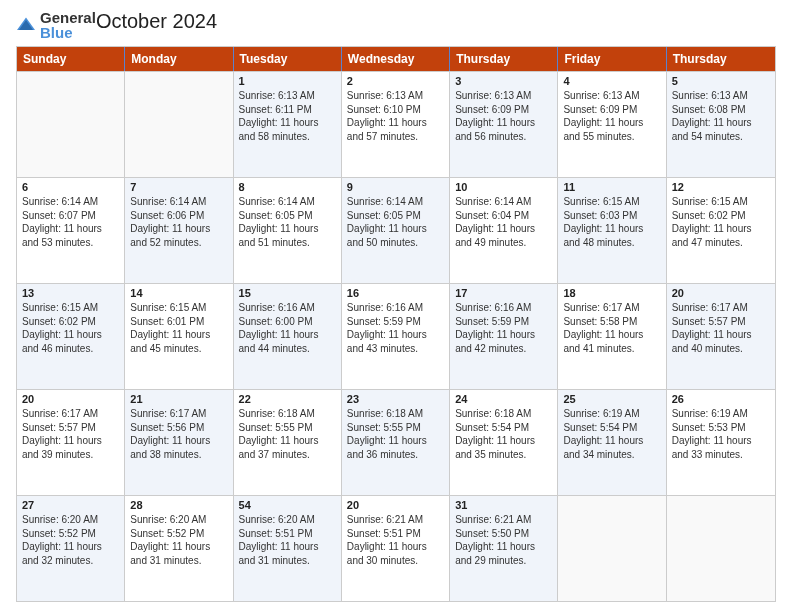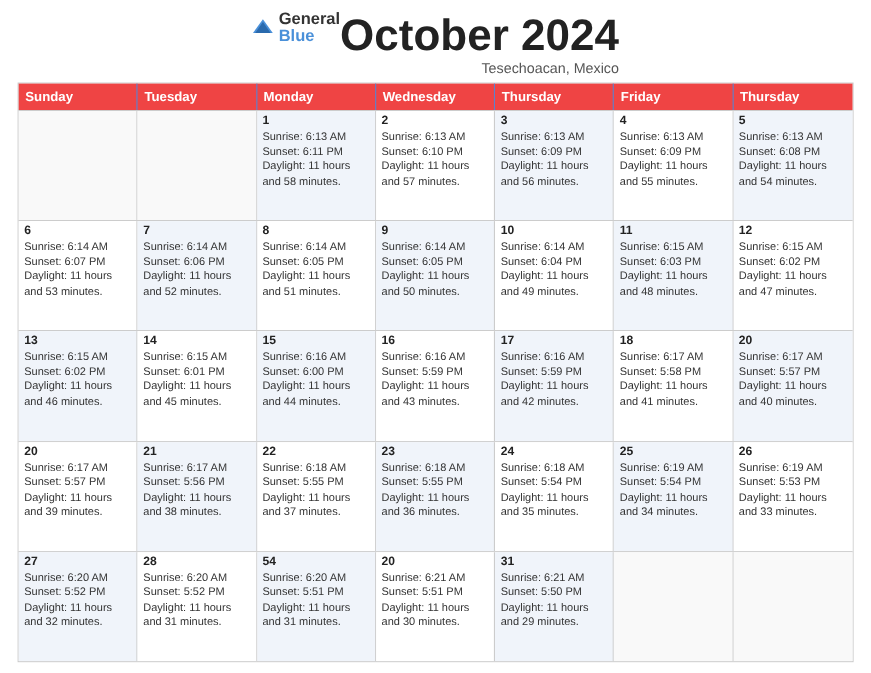--- a/index.html
+++ b/index.html
@@ -12,56 +12,56 @@
     }
     .page {
       width: 792px;
       height: 612px;
       padding: 10px 16px 10px 16px;
       display: flex;
       flex-direction: column;
     }
     .header {
       display: flex;
-      justify-content: center;
+      justify-content: flex-start;
       align-items: flex-start;
       margin-bottom: 6px;
     }
     .logo {
       display: flex;
       align-items: center;
       gap: 4px;
     }
     .logo-icon {
       width: 20px;
       height: 20px;
     }
     .title-block {
       text-align: right;
     }
     .month-title {
-      font-size: 40px;
-      font-weight: bold;
+      font-size: 20px;
+      font-weight: normal;
       color: #222;
       line-height: 1.1;
     }
     .subtitle {
       font-size: 13px;
       color: #555;
     }
     .calendar {
       flex: 1;
       display: flex;
       flex-direction: column;
       border: 1px solid #ccc;
     }
     .cal-header-row {
       display: grid;
       grid-template-columns: repeat(7, 1fr);
-      background: #ef4444;
+      background: #c2410c;
     }
     .cal-header-cell {
       color: #fff;
       font-size: 12px;
       font-weight: bold;
       padding: 5px 6px;
       text-align: left;
       border-right: 1px solid #5a82cf;
     }
     .cal-header-cell:last-child { border-right: none; }
@@ -109,29 +109,28 @@
         <polygon points="20,5 38,30 2,30" fill="#4a90d9"></polygon>
         <polygon points="20,10 34,30 6,30" fill="#2a6aad"></polygon>
       </svg>
       <div>
         <div style="font-size:15px;font-weight:bold;color:#333;line-height:1;">General</div>
         <div style="font-size:15px;font-weight:bold;color:#4a90d9;line-height:1;">Blue</div>
       </div>
     </div>
     <div class="title-block">
       <div class="month-title">October 2024</div>
-      <div class="subtitle">Tesechoacan, Mexico</div>
     </div>
   </div>
 
   <div class="calendar">
     <div class="cal-header-row" id="cal-header">
         <div class="cal-header-cell">Sunday</div>
+        <div class="cal-header-cell">Monday</div>
         <div class="cal-header-cell">Tuesday</div>
-        <div class="cal-header-cell">Monday</div>
         <div class="cal-header-cell">Wednesday</div>
         <div class="cal-header-cell">Thursday</div>
         <div class="cal-header-cell">Friday</div>
         <div class="cal-header-cell">Thursday</div>
       </div>
     <div class="cal-body" id="cal-body">
         <div class="cal-row">
           <div class="cal-cell empty"></div>
           <div class="cal-cell empty"></div>
           <div class="cal-cell shaded">

